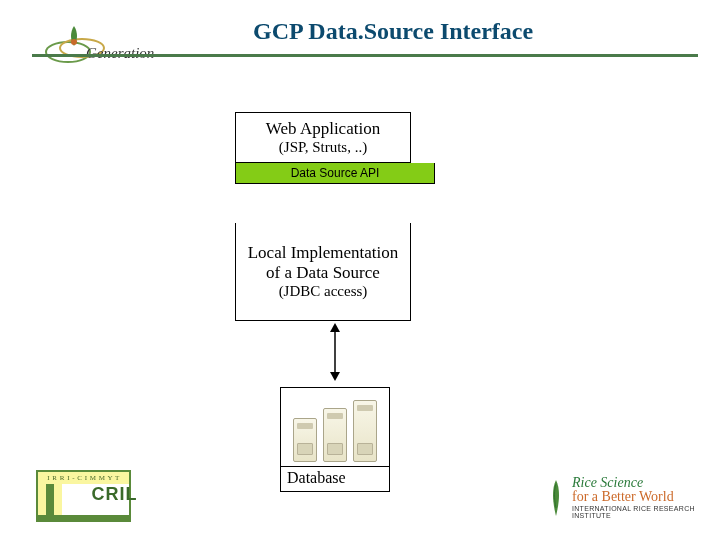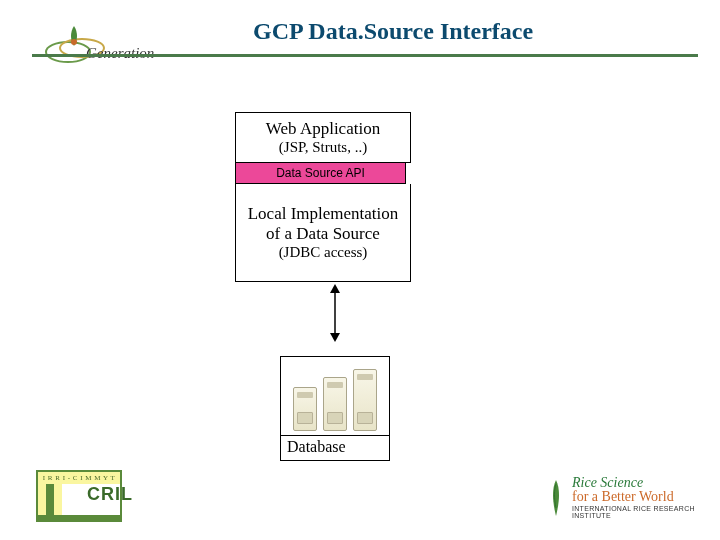--- a/index.html
+++ b/index.html
@@ -49,42 +49,42 @@
   .box {
     width: 176px;
     border: 1px solid #000;
     background: #fff;
     text-align: center;
     padding: 6px 4px;
   }
   .box .line1 { font-size: 17px; }
   .box .line2 { font-size: 15px; }
   .api-band {
-    width: 171px;
+    width: 200px;
     border: 1px solid #000;
     border-top: none;
-    background: #ec4899;
+    background: #84cc16;
     text-align: center;
     font-family: Verdana, Geneva, sans-serif;
     font-size: 12px;
     padding: 3px 8px;
   }
-  .box-impl { border-top: none; padding: 20px 4px; }
+  .box-impl { border-top: none; padding: 20px 4px; margin-top: 39px; }
   .gap-arrow {
     width: 200px;
     height: 62px;
     display: flex;
     align-items: center;
     justify-content: center;
   }
   .gap-arrow svg { display: block; }
 
   .db-box {
     width: 110px;
-    margin: 12px auto;
+    margin: 4px auto;
     border: 1px solid #000;
     background: #fff;
   }
   .servers-area {
     height: 78px;
     display: flex;
     align-items: flex-end;
     justify-content: center;
     gap: 6px;
     padding: 6px 4px 4px 4px;
@@ -141,21 +141,21 @@
 
   
   .gen-mark {
     position: absolute;
     left: 0; top: 0;
     width: 120px; height: 54px;
   }
 
   
   .cril-frame {
-    width: 86px; height: 52px;
+    width: 95px; height: 52px;
     border: 2px solid #5a8a3a;
     display: flex;
     flex-direction: column;
   }
   .cril-top {
     height: 12px;
     background: #faf6a0;
     font-size: 7px;
     color: #4a6a2a;
     text-align: center;

